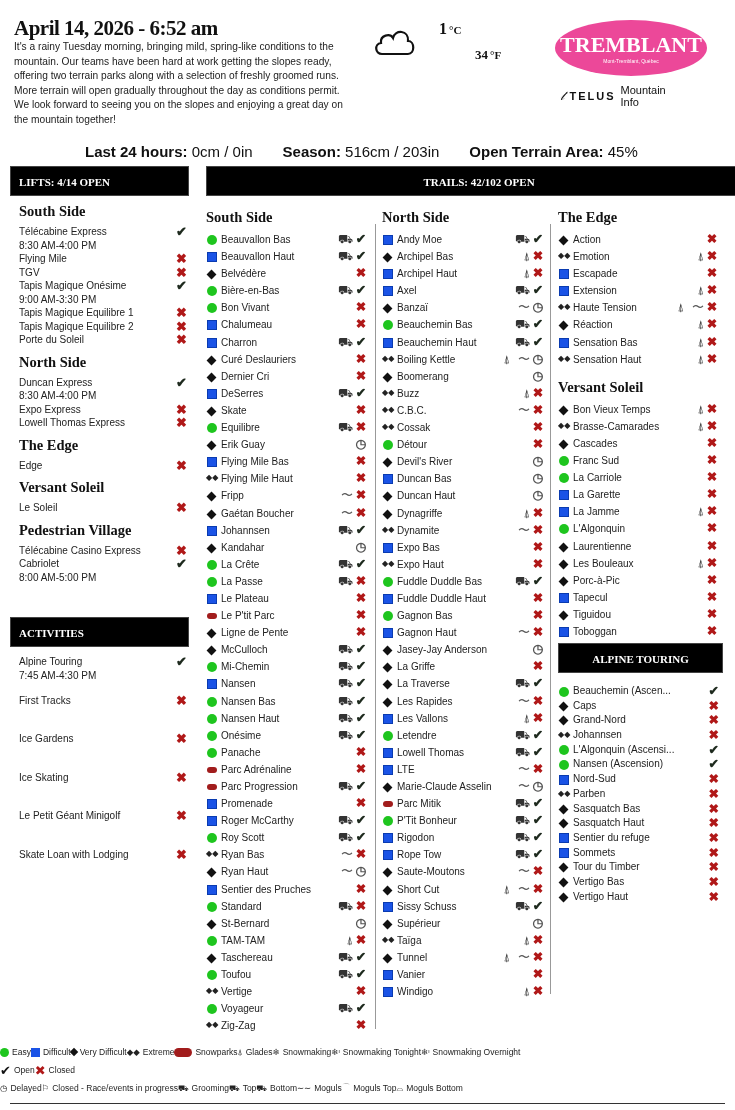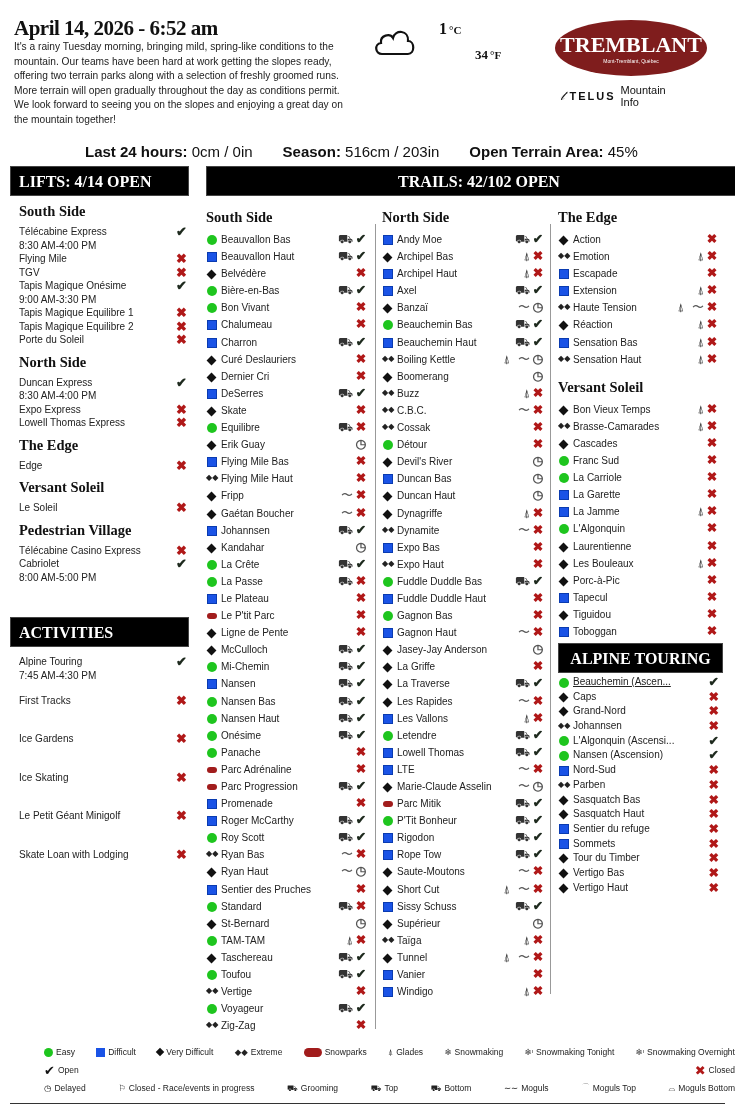--- a/index.html
+++ b/index.html
@@ -5,31 +5,31 @@
   * { box-sizing: border-box; margin: 0; padding: 0; }
   body { width: 735px; height: 1110px; background: #fff; font-family: "Liberation Sans", sans-serif; color: #111; position: relative; overflow: hidden; }
   .header { position: absolute; left: 0; top: 0; width: 641px; height: 165px; }
   .date-title { position: absolute; left: 14px; top: 16px; font-family: "Liberation Serif", serif; font-weight: bold; font-size: 21px; letter-spacing: -0.5px; }
   .intro { position: absolute; left: 14px; top: 40px; width: 335px; font-size: 10.2px; line-height: 14.6px; color: #222; }
   .weather { position: absolute; left: 372px; top: 20px; width: 110px; height: 50px; }
   .weather svg { position: absolute; left: 0; top: 4px; }
   .temp-c { position: absolute; left: 67px; top: 0px; font-family: "Liberation Serif", serif; font-weight: bold; font-size: 16px; }
   .temp-f { position: absolute; left: 67px; top: 27px; font-family: "Liberation Serif", serif; font-weight: bold; font-size: 13px; margin-left: 36px; }
   .temp-c .u, .temp-f .u { font-size: 11px; margin-left: 2px; }
-  .logo { position: absolute; left: 555px; top: 20px; width: 152px; height: 56px; border-radius: 50%; background: #7f1d1d; color: #fff; text-align: center; }
+  .logo { position: absolute; left: 555px; top: 20px; width: 152px; height: 56px; border-radius: 50%; background: #ec4899; color: #fff; text-align: center; }
   .logo .brand { font-family: "Liberation Serif", serif; font-weight: bold; font-size: 22px; padding-top: 12px; letter-spacing: 0px; }
   .logo .sub { font-size: 5px; margin-top: 0px; }
   .telus { position: absolute; left: 560px; top: 84px; font-size: 11px; display: flex; align-items: center; gap: 5px; }
   .telus .tname { font-weight: bold; letter-spacing: 2px; font-size: 11px; }
   .conditions { position: absolute; left: 370px; top: 120px; font-size: 13px; color: #222; }
   .stats { position: absolute; left: 85px; top: 143px; font-size: 15px; display: flex; gap: 30px; white-space: nowrap; }
   .stats b { font-weight: bold; }
   .stats .v { font-weight: normal; }
 
-  .banner { background: #000; color: #fff; font-family: "Liberation Serif", serif; font-weight: bold; font-size: 16px; height: 30px; line-height: 30px; text-transform: uppercase; border: 1px solid #444; }
+  .banner { background: #000; color: #fff; font-family: "Liberation Serif", serif; font-weight: bold; font-size: 11px; height: 30px; line-height: 30px; text-transform: uppercase; border: 1px solid #444; }
   .lifts { position: absolute; left: 10px; top: 166px; width: 179px; }
   .lifts .banner { padding-left: 8px; }
   .group-title { font-family: "Liberation Serif", serif; font-weight: bold; font-size: 14.5px; margin: 7px 0 5px 9px; }
   .lift-row { position: relative; padding-left: 9px; font-size: 10px; line-height: 13.5px; color: #222; }
   .lift-row .hours { display: block; }
   .status { position: absolute; right: 2px; top: 0px; font-size: 13px; line-height: 13px; font-weight: bold; }
   .ok { color: #1e2a1e; }
   .no { color: #b01818; }
   .dl { color: #555; font-size: 11px; font-weight: normal; }
 
@@ -57,28 +57,28 @@
   .ticons { position: absolute; right: 4px; top: 0; display: flex; align-items: center; gap: 2px; height: 17px; }
   .ticons .st { font-size: 12.5px; font-weight: bold; width: 12px; text-align: center; }
   .ticons .ic { font-size: 10px; color: #333; }
   .ticons .ic.mog { font-size: 12px; color: #555; }
   .ticons .ic.glade { font-size: 11px; color: #222; }
   .ticons .ic.groom { font-size: 12px; color: #333; }
 
   .alpine { position: absolute; left: 558px; top: 643px; width: 165px; }
   .alpine .banner { text-align: center; }
   .arow { position: relative; height: 14.7px; font-size: 10px; line-height: 14.7px; color: #222; padding-left: 15px; white-space: nowrap; }
-  .arow:first-of-type { margin-top: 2px; text-decoration: underline; }
+  .arow:first-of-type { margin-top: 11px; }
   .arow .diff { top: 2.5px; }
   .arow .diff.vd { top: 4px; }
   .arow .diff.ex { top: 1px; }
   .arow .st { position: absolute; right: 4px; top: 0; font-size: 12.5px; font-weight: bold; }
 
   .legend { position: absolute; left: 0; top: 1043px; width: 735px; font-size: 8.5px; color: #222; text-align: center; }
-  .legend .lrow { display: flex; justify-content: space-between; align-items: center; gap: 8px; height: 18px; margin-left: 44px; }
+  .legend .lrow { display: flex; justify-content: flex-start; align-items: center; gap: 0; height: 18px; }
   .legend .li { display: inline-flex; align-items: center; gap: 3px; }
   .lg-easy { width: 9px; height: 9px; border-radius: 50%; background: #1ec51e; display: inline-block; }
   .lg-diff { width: 9px; height: 9px; background: #1a53e6; display: inline-block; }
   .lg-vd { width: 6px; height: 6px; background: #111; transform: rotate(45deg); display: inline-block; }
   .lg-park { width: 18px; height: 9px; border-radius: 5px; background: #a11c1c; display: inline-block; }
   .legend-line { position: absolute; left: 10px; top: 1103px; width: 715px; height: 1px; background: #333; }
 </style>
 </head>
 <body>
 

